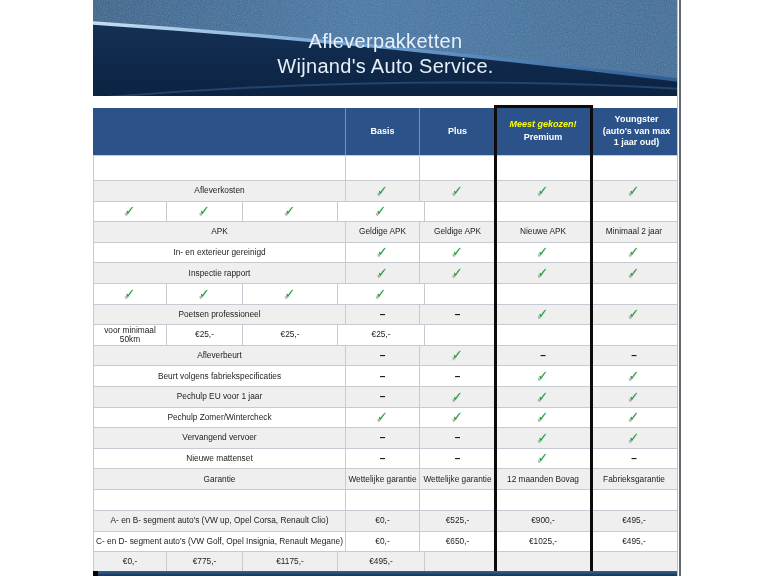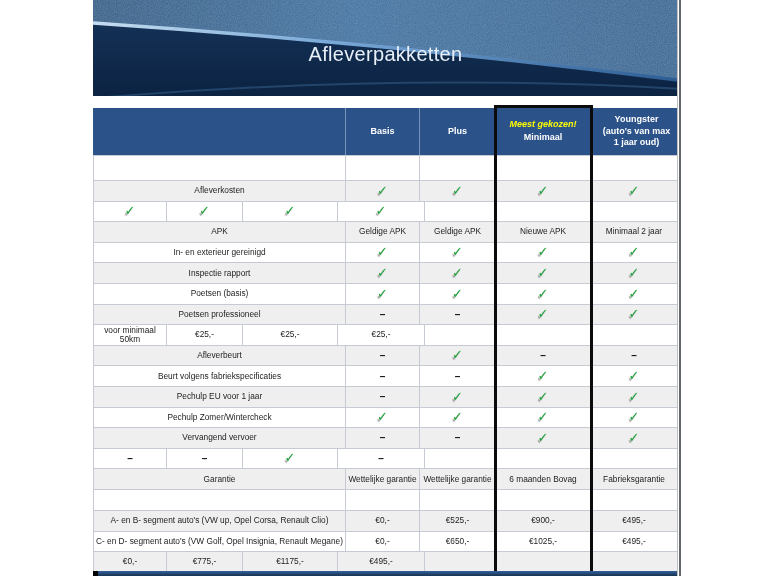--- a/index.html
+++ b/index.html
@@ -90,31 +90,32 @@
           </feMerge>
         </filter>
       </defs>
       <rect width="585" height="96" fill="url(#navy)"></rect>
       <path d="M0,0 L585,0 L585,79 Q292,42 0,22 Z" fill="url(#tex)" filter="url(#grain)"></path>
       <path d="M0,23 Q292,43 585,80" stroke="url(#glow)" stroke-width="3.5" fill="none" opacity="0.95"></path>
       <path d="M-10,99 Q300,72 590,89" stroke="#3E6C9C" stroke-width="2" fill="none" opacity="0.45"></path>
     </svg>
     <div class="banner-title">
       <div>Afleverpakketten</div>
+      <div>Wijnand's Auto Service.</div>
     </div>
   </div>
 
   <div class="tbl">
     <div class="thead">
       <div class="cell label-col"></div>
       <div class="cell col-basis">Basis</div>
       <div class="cell col-plus">Plus</div>
       <div class="cell col-premium">
         <div class="badge">Meest gekozen!</div>
-        <div>Minimaal</div>
+        <div>Premium</div>
       </div>
       <div class="cell col-youngster">Youngster (auto's van max 1 jaar oud)</div>
     </div>
     <div id="tbody">
         <div class="row spacer-top">
           <div class="cell label-col"></div>
           <div class="cell col-basis"></div>
           <div class="cell col-plus"></div>
           <div class="cell col-premium"></div>
           <div class="cell col-youngster"></div>
@@ -179,21 +180,20 @@
             <span class="check">✓</span>
           </div>
           <div class="cell col-premium">
             <span class="check">✓</span>
           </div>
           <div class="cell col-youngster">
             <span class="check">✓</span>
           </div>
         </div>
         <div class="row">
-          <div class="cell label-col">Poetsen (basis)</div>
           <div class="cell col-basis">
             <span class="check">✓</span>
           </div>
           <div class="cell col-plus">
             <span class="check">✓</span>
           </div>
           <div class="cell col-premium">
             <span class="check">✓</span>
           </div>
           <div class="cell col-youngster">
@@ -290,38 +290,39 @@
             <span class="dash">–</span>
           </div>
           <div class="cell col-premium">
             <span class="check">✓</span>
           </div>
           <div class="cell col-youngster">
             <span class="check">✓</span>
           </div>
         </div>
         <div class="row">
+          <div class="cell label-col">Nieuwe mattenset</div>
           <div class="cell col-basis">
             <span class="dash">–</span>
           </div>
           <div class="cell col-plus">
             <span class="dash">–</span>
           </div>
           <div class="cell col-premium">
             <span class="check">✓</span>
           </div>
           <div class="cell col-youngster">
             <span class="dash">–</span>
           </div>
         </div>
         <div class="row shade">
           <div class="cell label-col">Garantie</div>
           <div class="cell col-basis">Wettelijke garantie</div>
           <div class="cell col-plus">Wettelijke garantie</div>
-          <div class="cell col-premium">6 maanden Bovag</div>
+          <div class="cell col-premium">12 maanden Bovag</div>
           <div class="cell col-youngster">Fabrieksgarantie</div>
         </div>
         <div class="row spacer-mid">
           <div class="cell label-col"></div>
           <div class="cell col-basis"></div>
           <div class="cell col-plus"></div>
           <div class="cell col-premium"></div>
           <div class="cell col-youngster"></div>
         </div>
         <div class="row shade">

